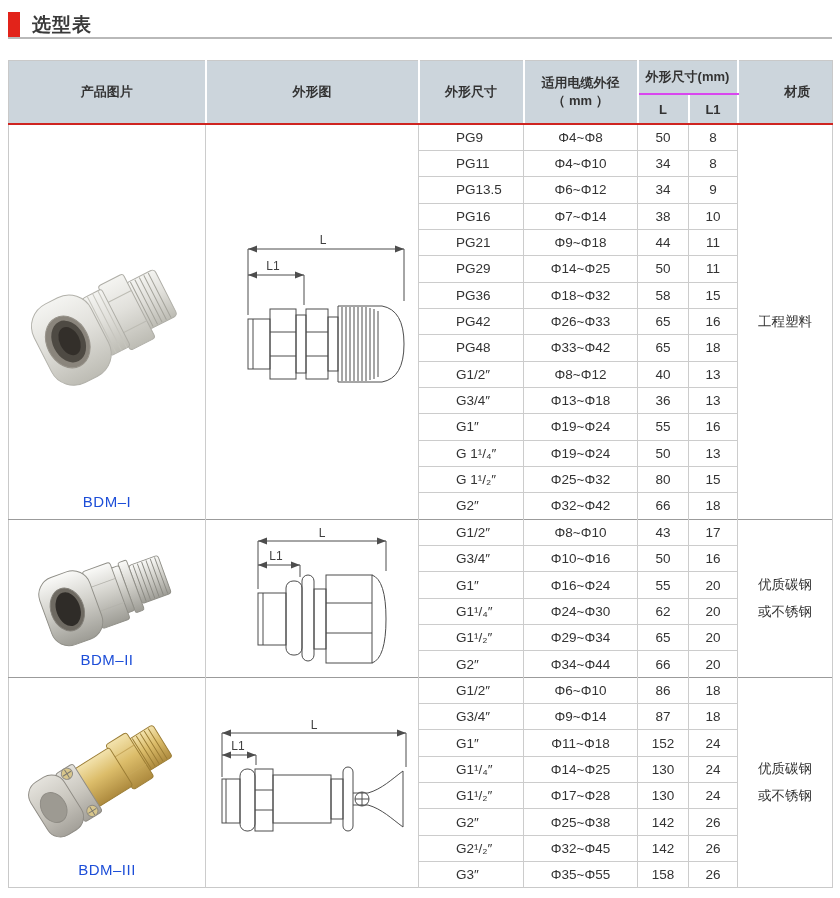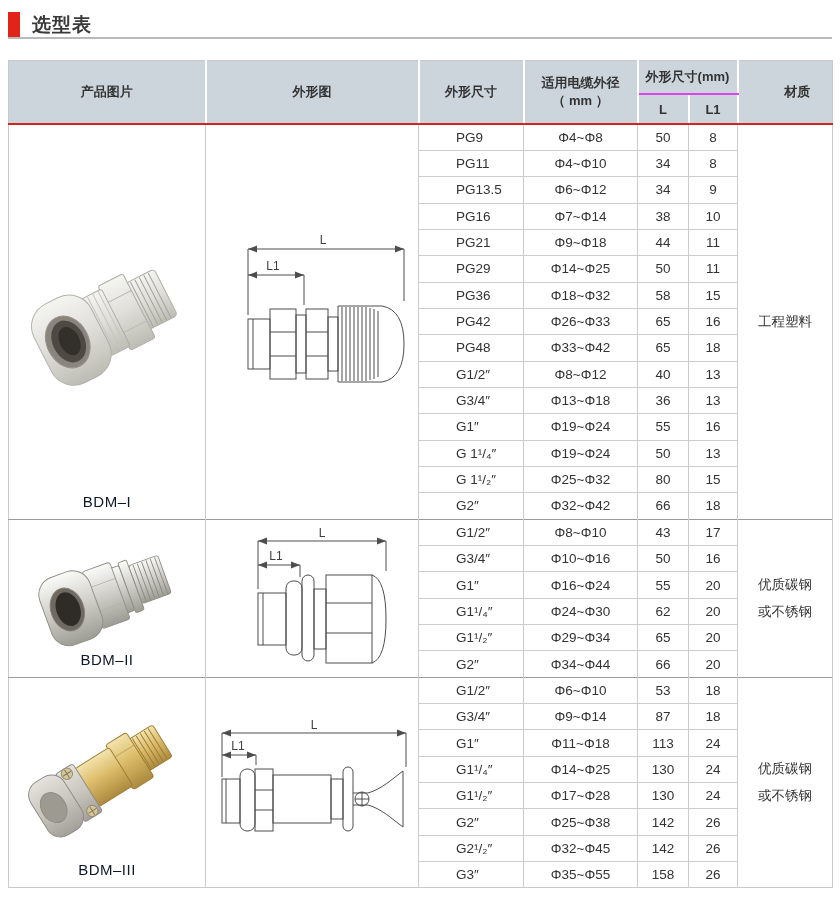--- a/index.html
+++ b/index.html
@@ -24,21 +24,21 @@
 
   tbody tr{height:26.35px;}
   tbody td{font-size:13.5px;color:#333;text-align:center;padding:0;border-right:1px solid #ccc;border-top:1px solid #ccc;background:#fff;}
   tbody tr.first-row td{border-top:none;}
   tbody tr.group-start td{border-top:1px solid #9b9b9b;}
   td.col-thread{text-align:left;padding-left:37px;}
   td.product-cell{position:relative;vertical-align:middle;text-align:center;}
   td.outline-cell{vertical-align:middle;text-align:center;}
   td.material-cell{vertical-align:middle;text-align:center;font-size:13.5px;}
   td.material-cell div{margin:9px 0;}
-  .model-label{position:absolute;bottom:9px;left:0;right:0;text-align:center;font-size:15px;color:#0f172a;letter-spacing:0.5px;}
+  .model-label{position:absolute;bottom:9px;left:0;right:0;text-align:center;font-size:15px;color:#1d4ed8;letter-spacing:0.5px;}
   .photo{display:block;margin:0 auto;}
   .drawing{display:block;margin:0 auto;}
   .drawing text{font-size:12px;fill:#3f3f3f;font-family:"Liberation Sans","DejaVu Sans",sans-serif;}
 </style>
 </head>
 <body>
 
 <div class="page">
 
   <div class="title-row">
@@ -373,37 +373,37 @@
       <polygon points="196,34 187,30.5 187,37.5"></polygon>
       <polygon points="12,56 21,52.5 21,59.5"></polygon>
       <polygon points="46,56 37,52.5 37,59.5"></polygon>
     </g>
     <text x="104" y="30" text-anchor="middle">L</text>
     <text x="28" y="51" text-anchor="middle">L1</text>
   </svg>
 </td>
           <td class="col-thread">G1/2″</td>
           <td class="col-od">Φ6~Φ10</td>
-          <td class="col-l">53</td>
+          <td class="col-l">86</td>
           <td class="col-l1">18</td>
           <td rowspan="8" class="material-cell">
             <div>优质碳钢</div>
             <div>或不锈钢</div>
           </td>
         </tr>
         <tr>
           <td class="col-thread">G3/4″</td>
           <td class="col-od">Φ9~Φ14</td>
           <td class="col-l">87</td>
           <td class="col-l1">18</td>
         </tr>
         <tr>
           <td class="col-thread">G1″</td>
           <td class="col-od">Φ11~Φ18</td>
-          <td class="col-l">113</td>
+          <td class="col-l">152</td>
           <td class="col-l1">24</td>
         </tr>
         <tr>
           <td class="col-thread">G1¹/₄″</td>
           <td class="col-od">Φ14~Φ25</td>
           <td class="col-l">130</td>
           <td class="col-l1">24</td>
         </tr>
         <tr>
           <td class="col-thread">G1¹/₂″</td>

